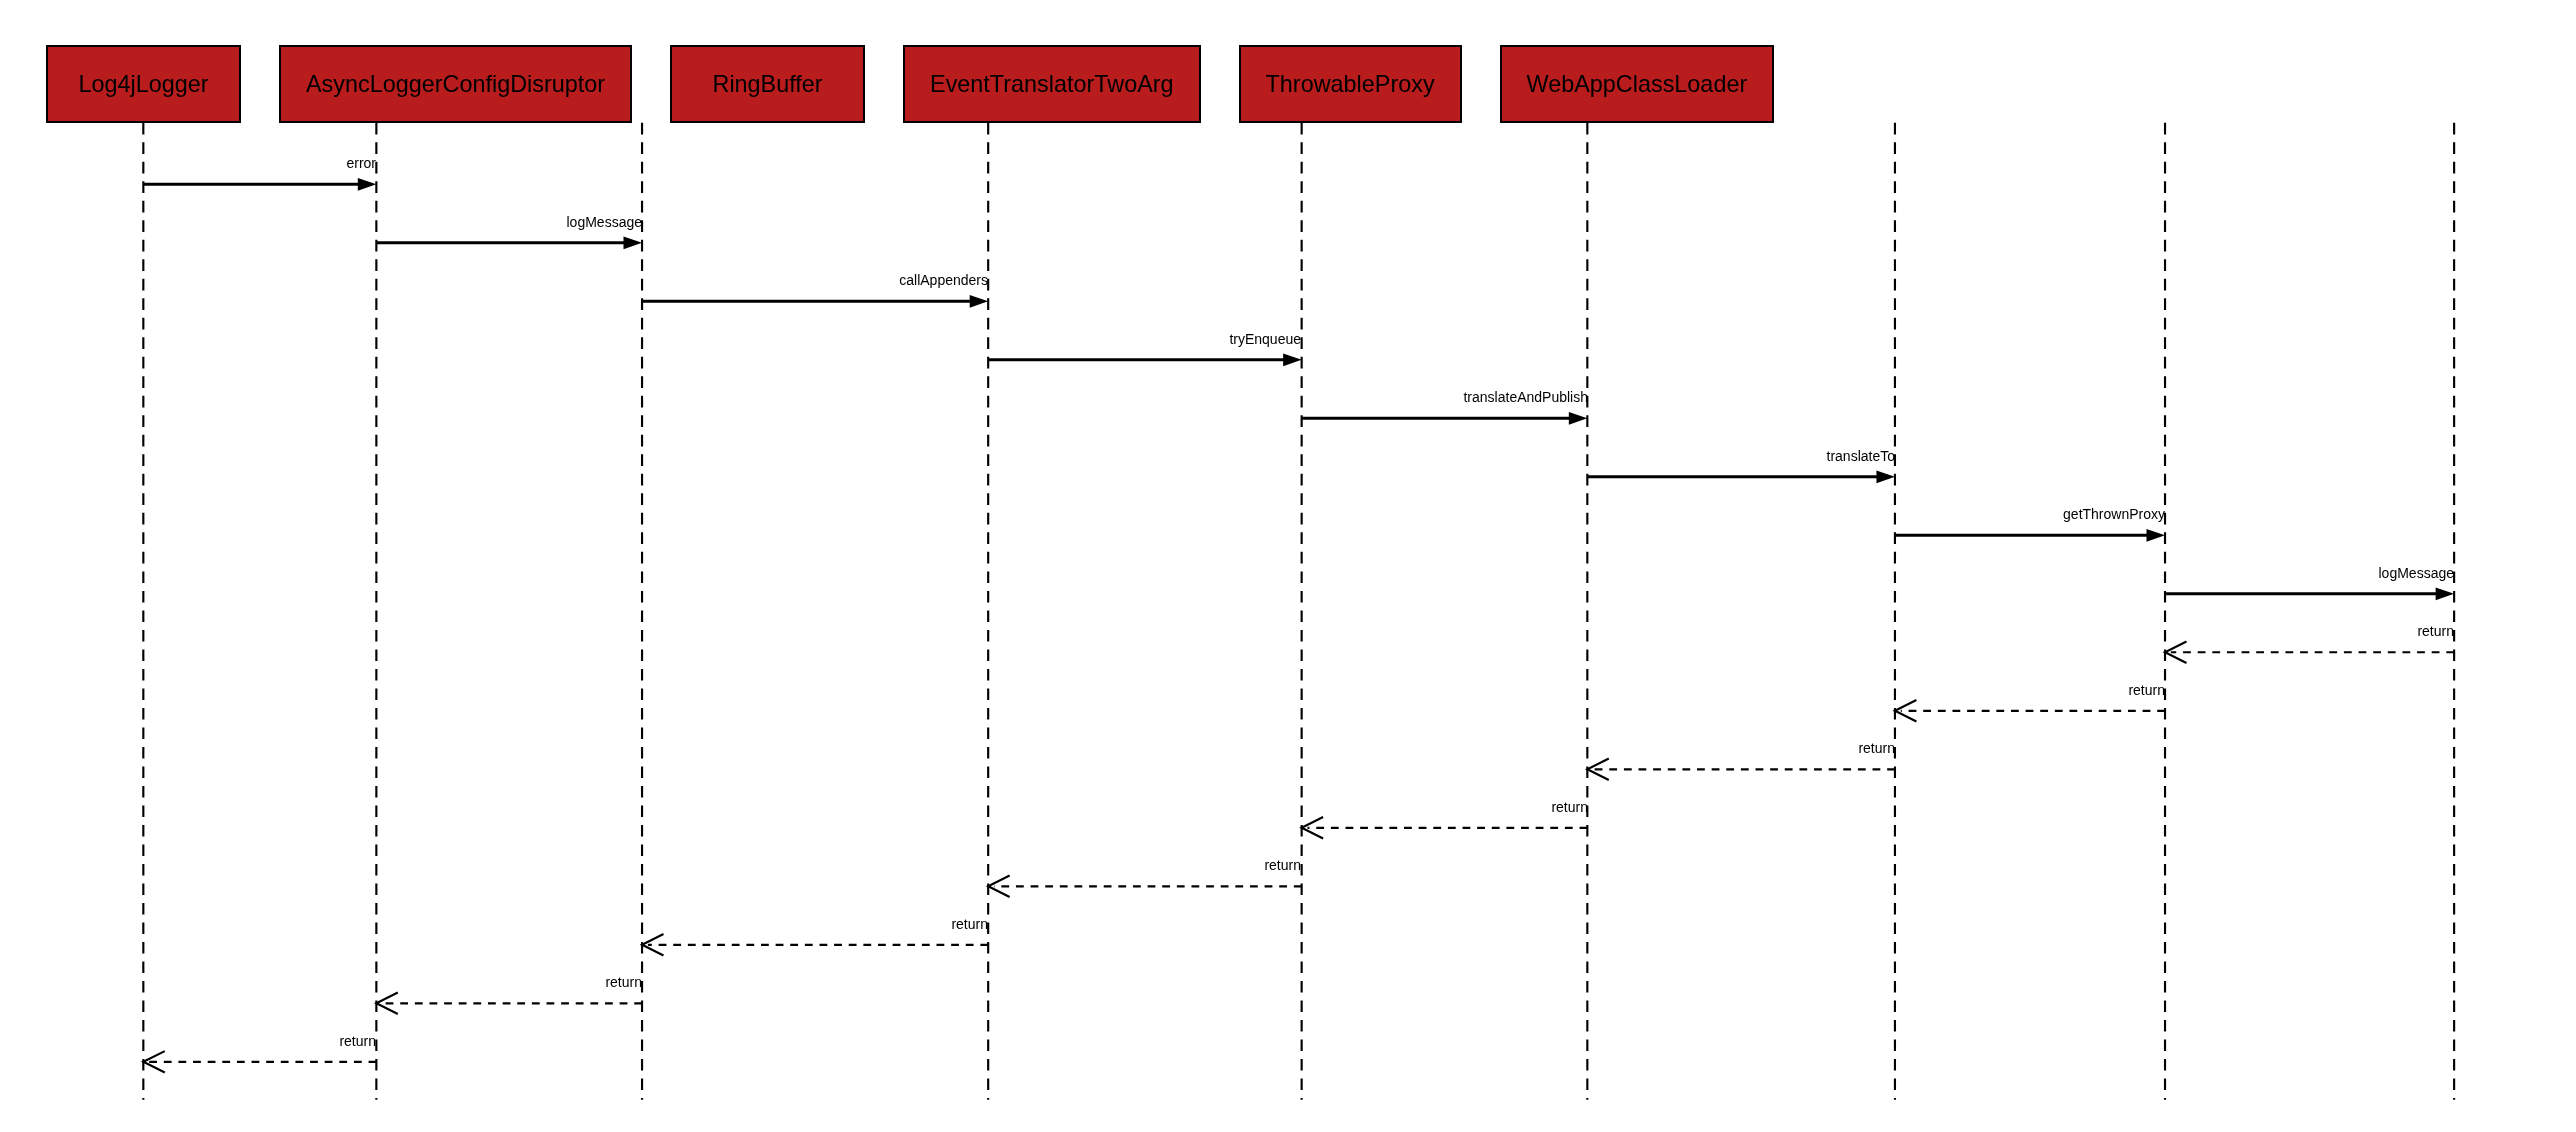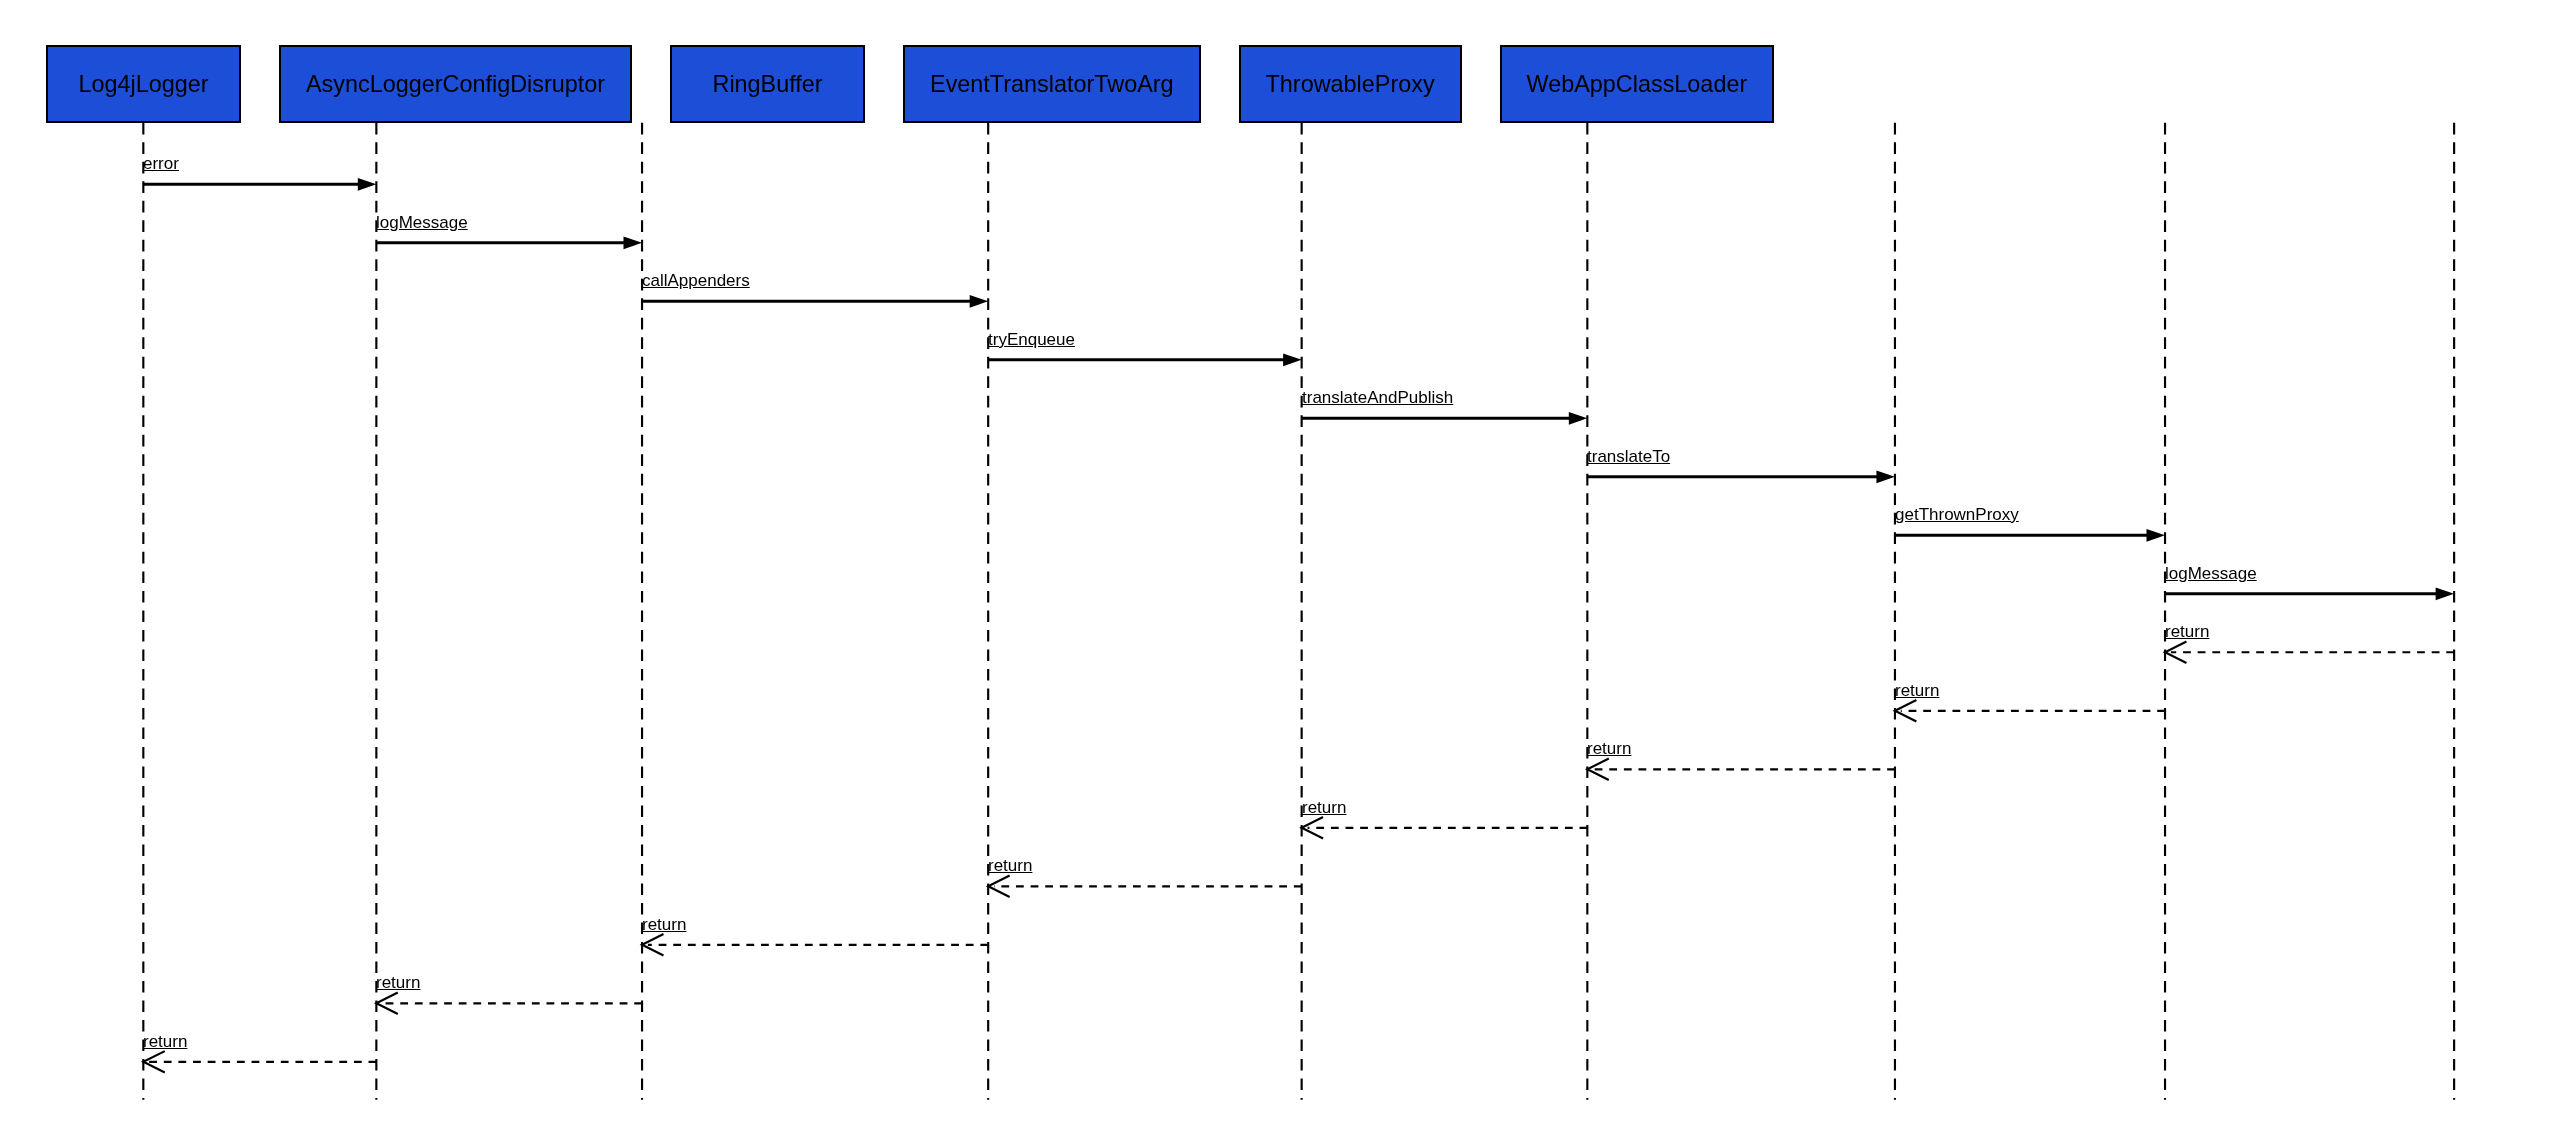--- a/index.html
+++ b/index.html
@@ -21,39 +21,38 @@
     position: relative;
     display: flex;
     gap: 38px;
     padding: 45px 0 0 46px;
   }
   .participant {
     box-sizing: border-box;
     min-width: 195px;
     height: 78px;
     border: 2.9px solid #000000;
-    background: #1d4ed8;
+    background: #b91c1c;
     display: flex;
     align-items: center;
     justify-content: center;
     padding: 0 25px;
     font-size: 23.4px;
     color: #000000;
     white-space: nowrap;
     flex: 0 0 auto;
   }
   .msg-label {
     position: absolute;
-    font-size: 17px;
+    font-size: 14px;
     line-height: 25px;
     height: 25px;
     color: #000000;
-    text-align: left;
+    text-align: right;
     white-space: nowrap;
-    text-decoration: underline;
   }
 </style>
 </head>
 <body>
 
 <div id="canvas">
 
   <svg id="lines-layer" viewBox="0 0 2642 1162">
       <line x1="147" y1="126" x2="147" y2="1128" stroke="#000000" stroke-width="2.2" stroke-dasharray="12 8"></line>
       <line x1="386" y1="126" x2="386" y2="1128" stroke="#000000" stroke-width="2.2" stroke-dasharray="12 8"></line>

